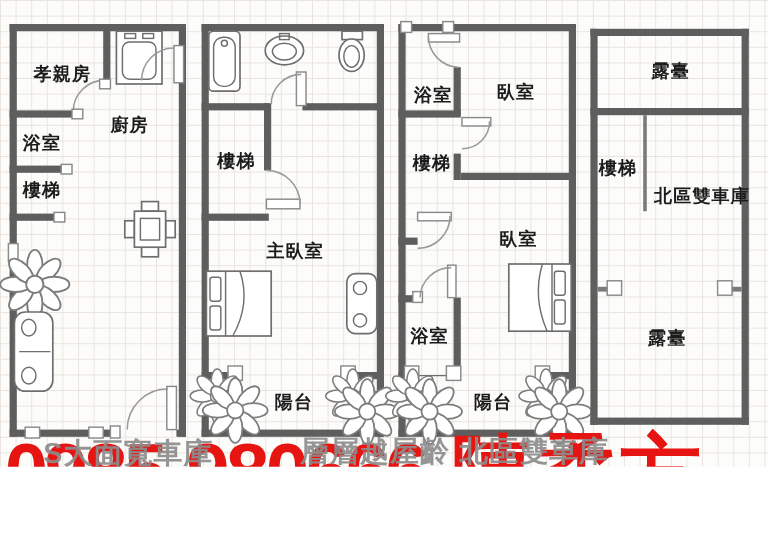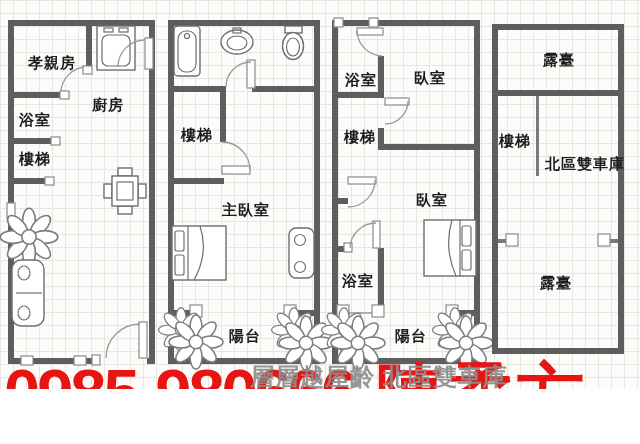--- a/index.html
+++ b/index.html
@@ -259,15 +259,16 @@
 <div class="lbl" style="left:543px;top:52px">露臺</div>
 <div class="lbl" style="left:499px;top:133px">樓梯</div>
 <div class="lbl" style="left:545px;top:156px">北區雙車庫</div>
 <div class="lbl" style="left:540px;top:275px">露臺</div>
 
 <div class="contact">
   <span class="phone">0985-980666</span>
   <span class="agent">陳柔方</span>
 </div>
 
+<div class="watermark" style="left:36px;top:367px">S大面寬車庫</div>
 <div class="watermark" style="left:250px;top:365px">層層越屋齡 北區雙車庫</div>
 
 </div>
 
 </body></html>

